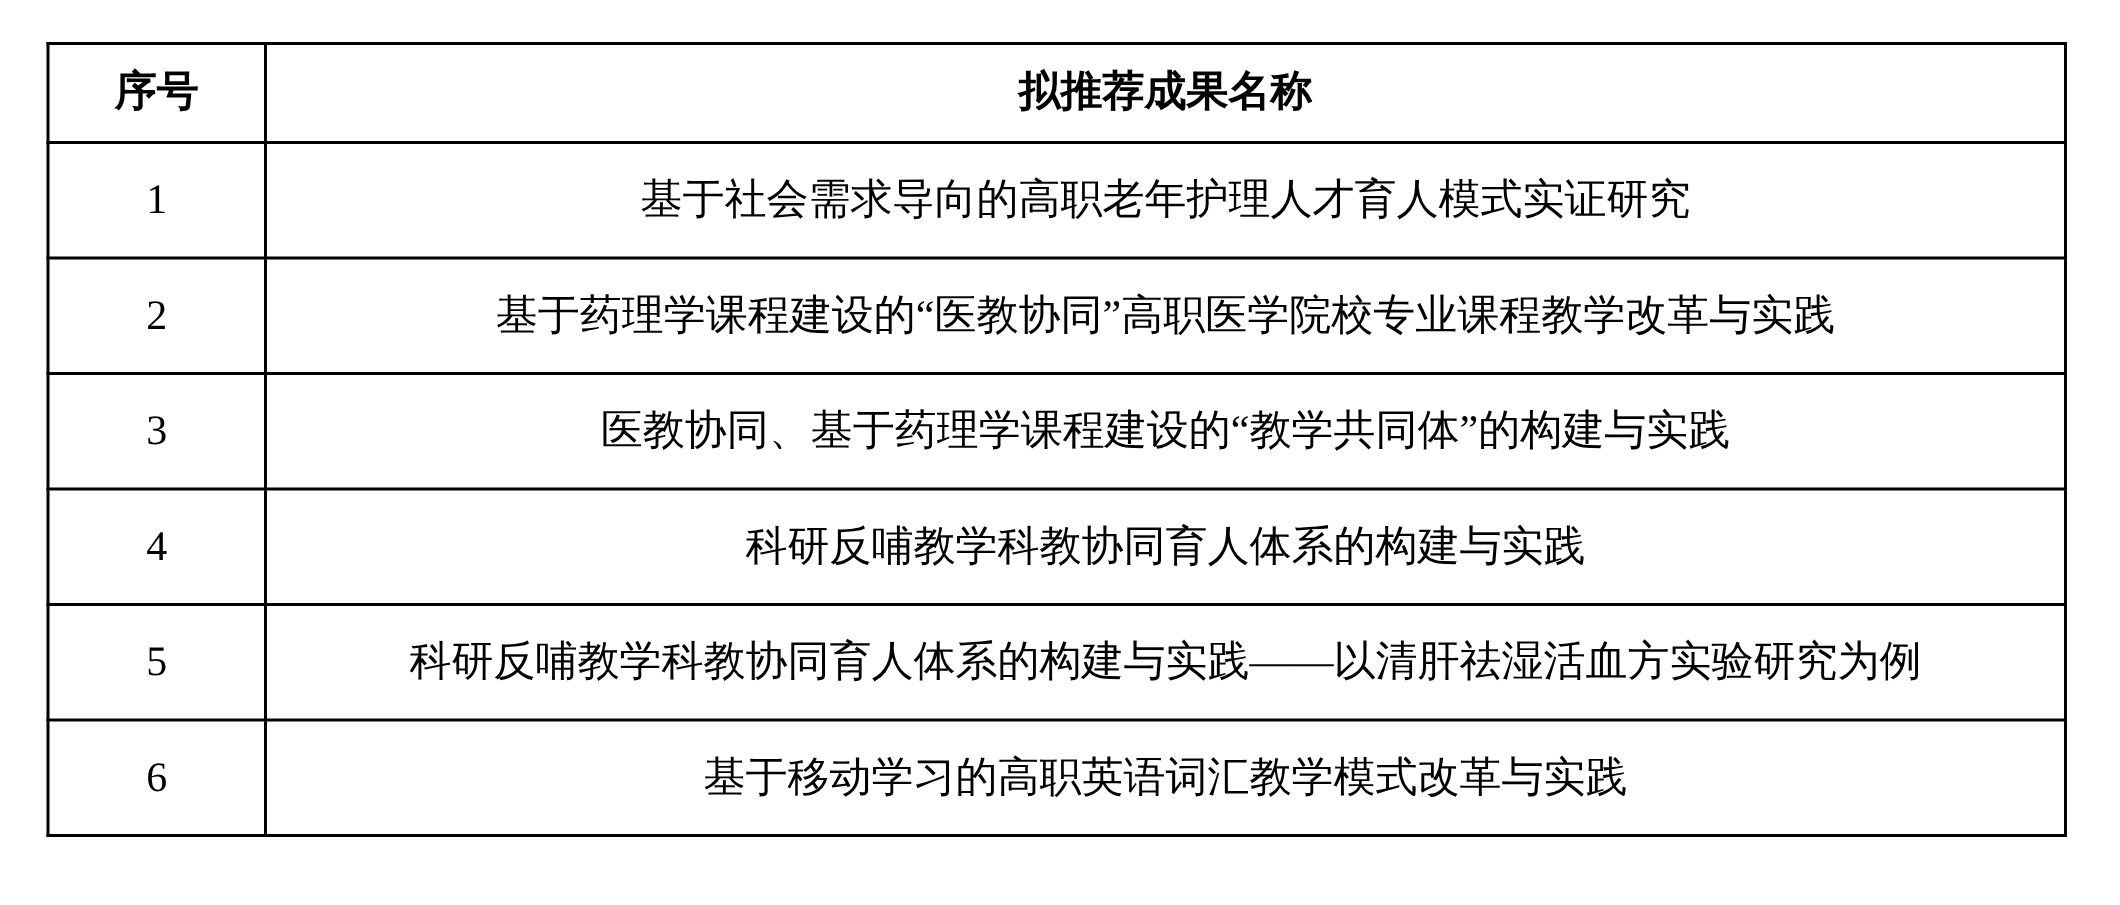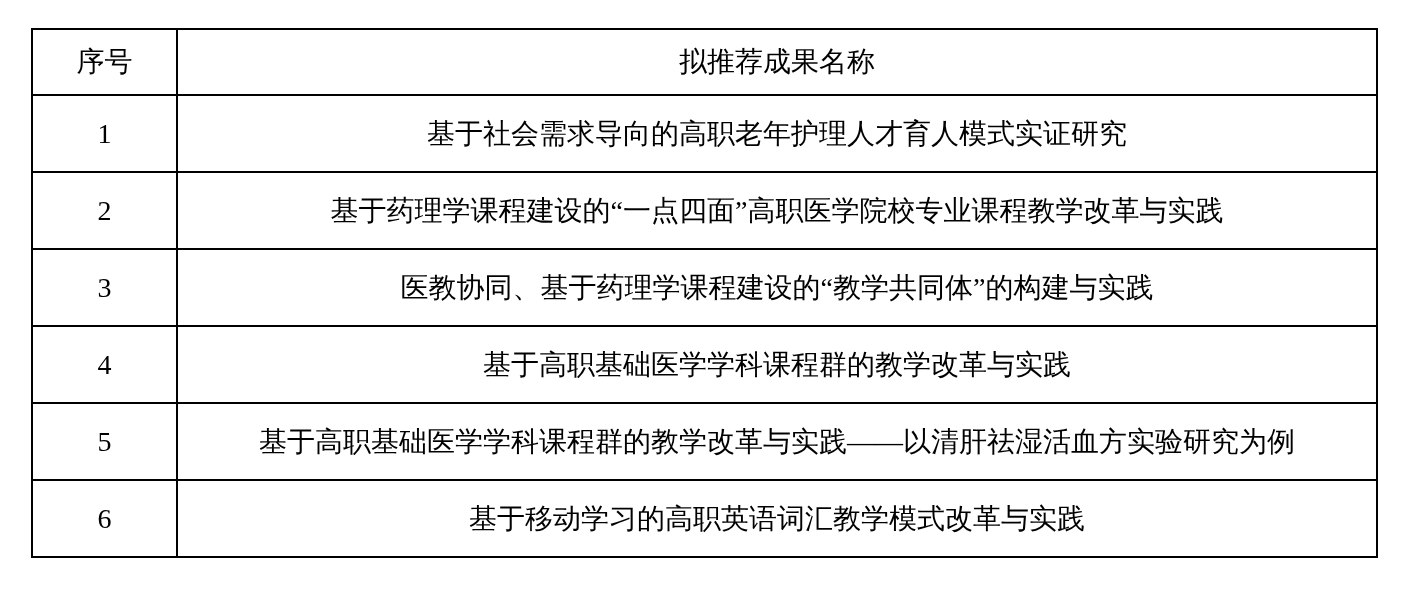--- a/index.html
+++ b/index.html
@@ -29,21 +29,21 @@
     vertical-align: middle;
     padding: 0 6px;
     font-size: 28px;
     line-height: 1.2;
     overflow: hidden;
     white-space: nowrap;
   }
   .results-table col.col-num { width: 145px; }
   .results-table thead th {
     height: 64px;
-    font-weight: normal;
+    font-weight: bold;
   }
   .results-table tbody td {
     height: 75px;
     font-weight: normal;
   }
 </style>
 </head>
 <body>
 
 <table class="results-table">
@@ -57,32 +57,32 @@
       <th>拟推荐成果名称</th>
     </tr>
   </thead>
   <tbody>
     <tr>
       <td>1</td>
       <td>基于社会需求导向的高职老年护理人才育人模式实证研究</td>
     </tr>
     <tr>
       <td>2</td>
-      <td>基于药理学课程建设的“一点四面”高职医学院校专业课程教学改革与实践</td>
+      <td>基于药理学课程建设的“医教协同”高职医学院校专业课程教学改革与实践</td>
     </tr>
     <tr>
       <td>3</td>
       <td>医教协同、基于药理学课程建设的“教学共同体”的构建与实践</td>
     </tr>
     <tr>
       <td>4</td>
-      <td>基于高职基础医学学科课程群的教学改革与实践</td>
+      <td>科研反哺教学科教协同育人体系的构建与实践</td>
     </tr>
     <tr>
       <td>5</td>
-      <td>基于高职基础医学学科课程群的教学改革与实践——以清肝祛湿活血方实验研究为例</td>
+      <td>科研反哺教学科教协同育人体系的构建与实践——以清肝祛湿活血方实验研究为例</td>
     </tr>
     <tr>
       <td>6</td>
       <td>基于移动学习的高职英语词汇教学模式改革与实践</td>
     </tr>
   </tbody>
 </table>
 
 </body></html>

